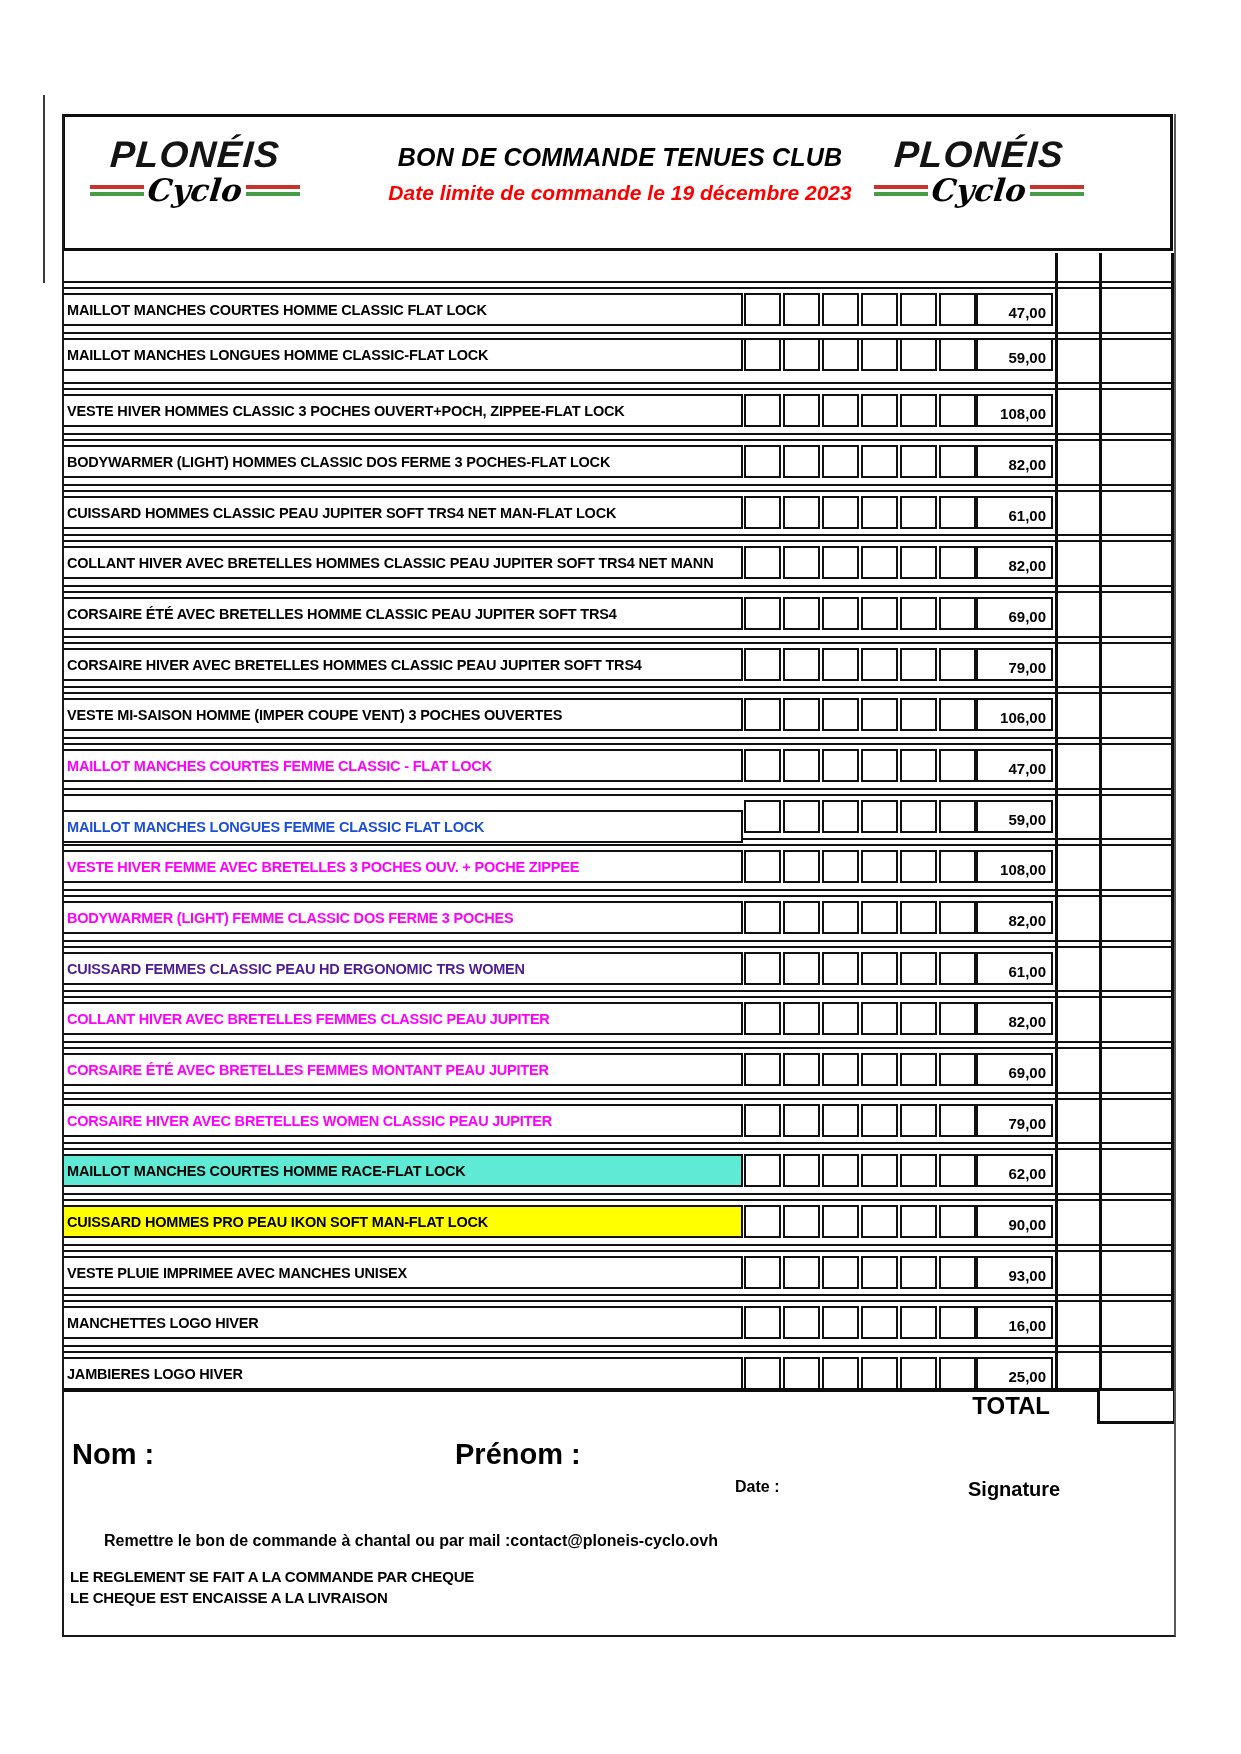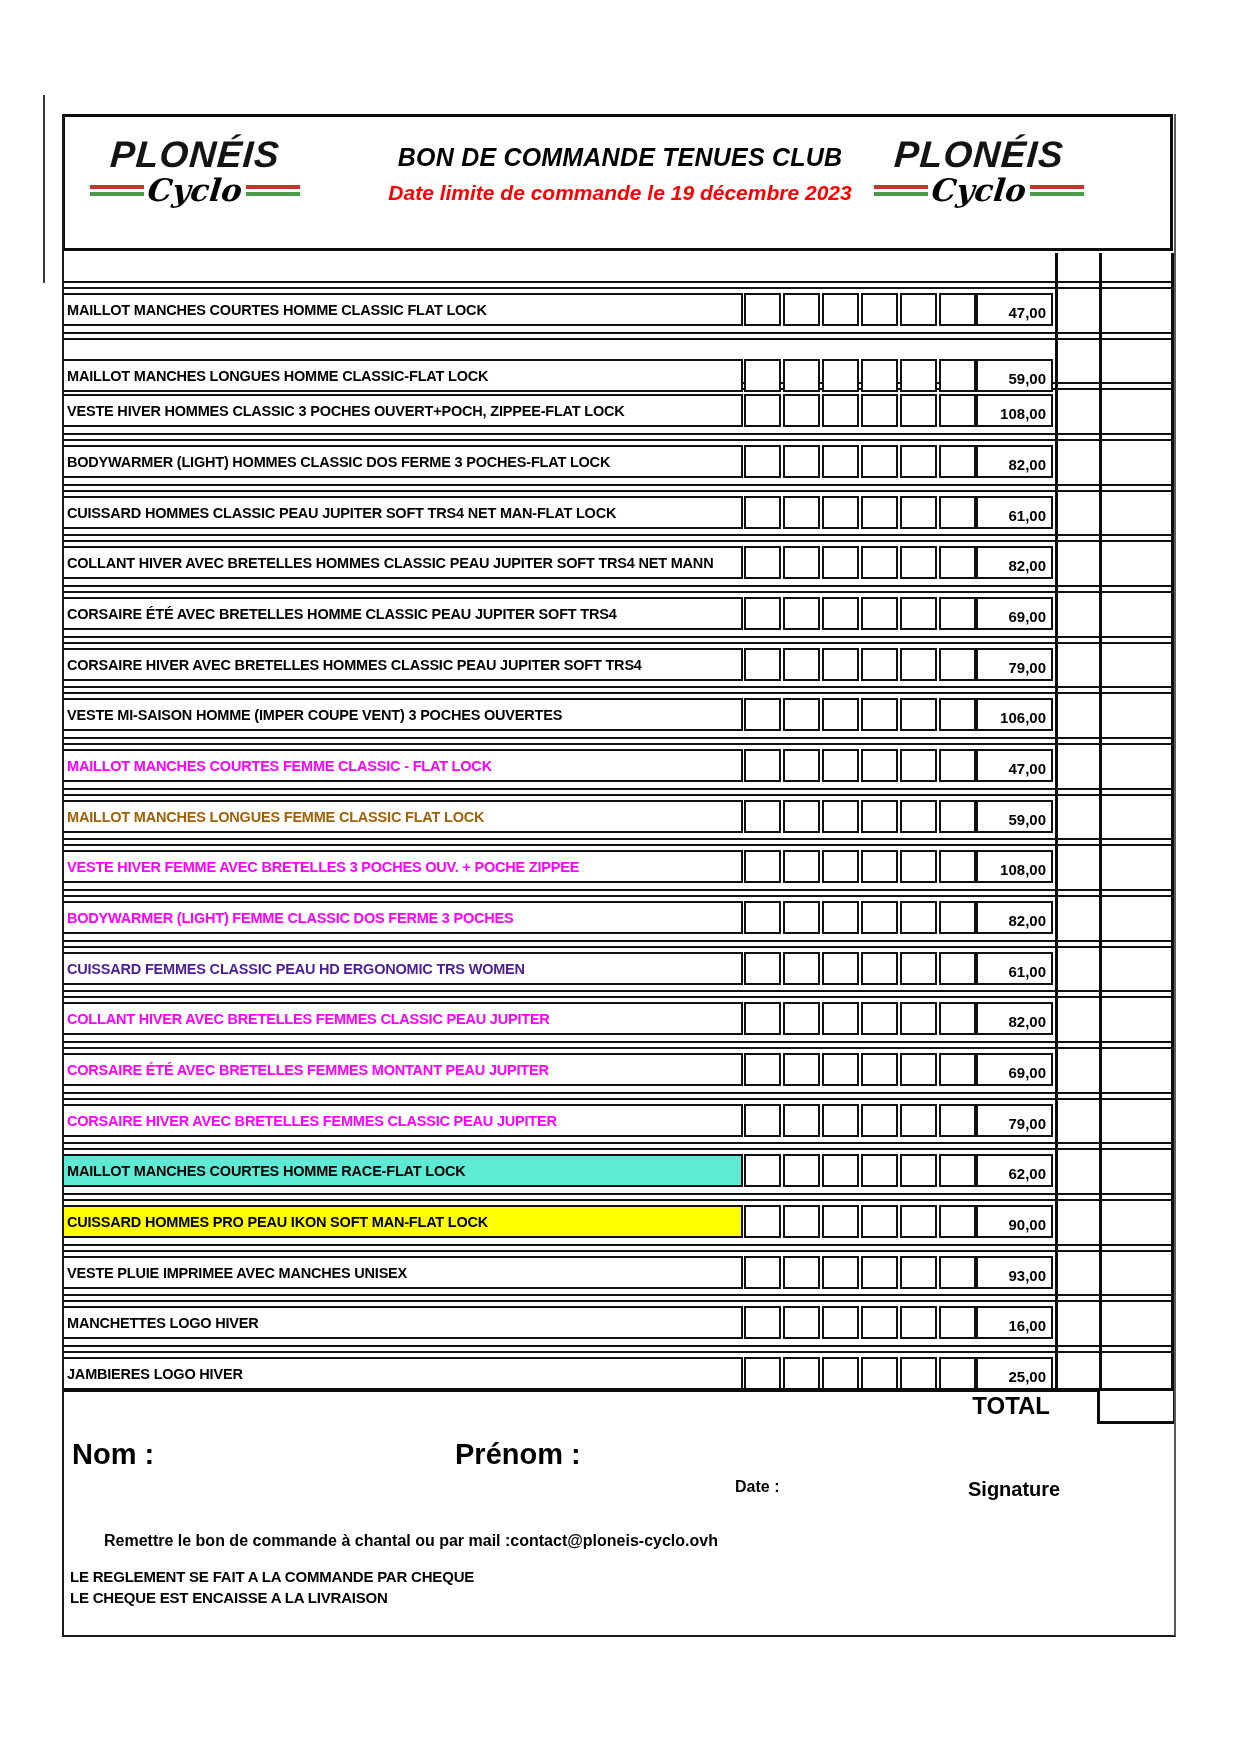--- a/index.html
+++ b/index.html
@@ -120,21 +120,21 @@
         <div class="cell desig">MAILLOT MANCHES COURTES HOMME CLASSIC FLAT LOCK</div>
         <div class="cell size-box" style="left: 682px;"></div>
         <div class="cell size-box" style="left: 721px;"></div>
         <div class="cell size-box" style="left: 760px;"></div>
         <div class="cell size-box" style="left: 799px;"></div>
         <div class="cell size-box" style="left: 838px;"></div>
         <div class="cell size-box" style="left: 877px;"></div>
         <div class="cell tarif">47,00</div>
       </div>
       <div class="spacer-band" style="top: 332px;"></div>
-      <div class="product-row" style="top: 359px;">
+      <div class="product-row" style="top: 338px;">
         <div class="cell desig">MAILLOT MANCHES LONGUES HOMME CLASSIC-FLAT LOCK</div>
         <div class="cell size-box" style="left: 682px;"></div>
         <div class="cell size-box" style="left: 721px;"></div>
         <div class="cell size-box" style="left: 760px;"></div>
         <div class="cell size-box" style="left: 799px;"></div>
         <div class="cell size-box" style="left: 838px;"></div>
         <div class="cell size-box" style="left: 877px;"></div>
         <div class="cell tarif">59,00</div>
       </div>
       <div class="spacer-band" style="top: 382px;"></div>
@@ -220,21 +220,21 @@
         <div class="cell size-box" style="left: 682px;"></div>
         <div class="cell size-box" style="left: 721px;"></div>
         <div class="cell size-box" style="left: 760px;"></div>
         <div class="cell size-box" style="left: 799px;"></div>
         <div class="cell size-box" style="left: 838px;"></div>
         <div class="cell size-box" style="left: 877px;"></div>
         <div class="cell tarif">47,00</div>
       </div>
       <div class="spacer-band" style="top: 788px;"></div>
       <div class="product-row" style="top: 800px;">
-        <div class="cell desig" style="color: #a16207;">MAILLOT MANCHES LONGUES FEMME CLASSIC  FLAT LOCK</div>
+        <div class="cell desig" style="color: #1d4ed8; margin-top: 10px;">MAILLOT MANCHES LONGUES FEMME CLASSIC  FLAT LOCK</div>
         <div class="cell size-box" style="left: 682px;"></div>
         <div class="cell size-box" style="left: 721px;"></div>
         <div class="cell size-box" style="left: 760px;"></div>
         <div class="cell size-box" style="left: 799px;"></div>
         <div class="cell size-box" style="left: 838px;"></div>
         <div class="cell size-box" style="left: 877px;"></div>
         <div class="cell tarif">59,00</div>
       </div>
       <div class="spacer-band" style="top: 838px;"></div>
       <div class="product-row" style="top: 850px;">
@@ -286,21 +286,21 @@
         <div class="cell size-box" style="left: 682px;"></div>
         <div class="cell size-box" style="left: 721px;"></div>
         <div class="cell size-box" style="left: 760px;"></div>
         <div class="cell size-box" style="left: 799px;"></div>
         <div class="cell size-box" style="left: 838px;"></div>
         <div class="cell size-box" style="left: 877px;"></div>
         <div class="cell tarif">69,00</div>
       </div>
       <div class="spacer-band" style="top: 1092px;"></div>
       <div class="product-row" style="top: 1104px;">
-        <div class="cell desig" style="color: rgb(255, 0, 255);">CORSAIRE HIVER AVEC BRETELLES FEMMES CLASSIC PEAU JUPITER</div>
+        <div class="cell desig" style="color: rgb(255, 0, 255);">CORSAIRE HIVER AVEC BRETELLES WOMEN CLASSIC PEAU JUPITER</div>
         <div class="cell size-box" style="left: 682px;"></div>
         <div class="cell size-box" style="left: 721px;"></div>
         <div class="cell size-box" style="left: 760px;"></div>
         <div class="cell size-box" style="left: 799px;"></div>
         <div class="cell size-box" style="left: 838px;"></div>
         <div class="cell size-box" style="left: 877px;"></div>
         <div class="cell tarif">79,00</div>
       </div>
       <div class="spacer-band" style="top: 1142px;"></div>
       <div class="product-row" style="top: 1154px;">

